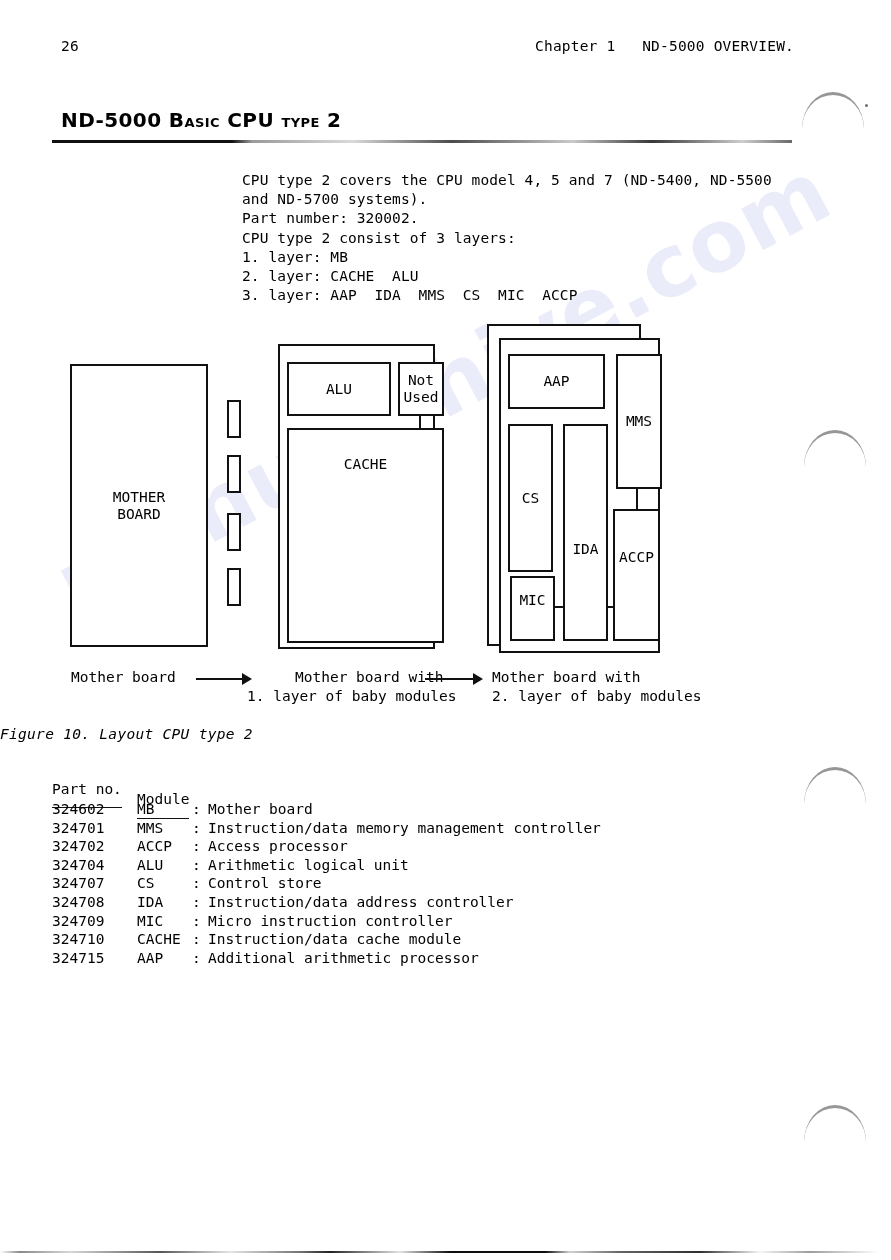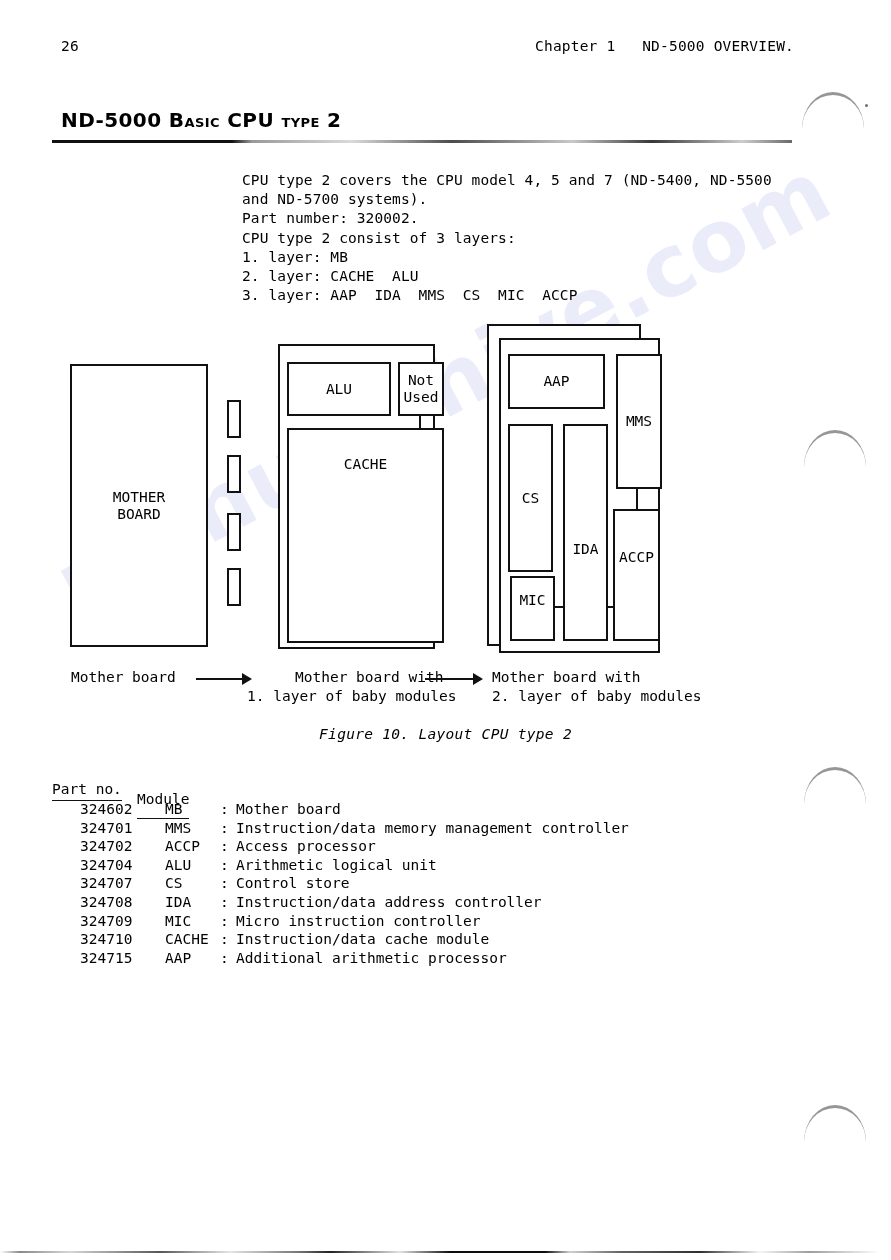--- a/index.html
+++ b/index.html
@@ -217,21 +217,21 @@
     width: 0; height: 0;
     border-top: 6px solid transparent;
     border-bottom: 6px solid transparent;
     border-left: 10px solid #111;
   }
 
   .figure-label {
     position: absolute;
     top: 726px;
     width: 891px;
-    text-align: center;
+    text-align: left;
     font-style: italic;
     font-size: 14.5px;
     letter-spacing: .3px;
   }
 
   
   .parts-table {
     position: absolute;
     left: 52px;
     top: 780px;
@@ -239,32 +239,31 @@
     line-height: 18.6px;
   }
   .parts-head {
     position: relative;
     height: 20px;
     white-space: pre;
   }
   .parts-head .h-part {
     position: absolute; left: 0; top: 0;
     border-bottom: 1.5px solid #111;
-    padding-bottom: 1px;
+    padding-bottom: 8px;
   }
   .parts-head .h-module {
     position: absolute; left: 85px; top: 10px;
     border-bottom: 1.5px solid #111;
     padding-bottom: 9px;
   }
   .parts-row {
     position: relative;
     height: 18.6px;
     white-space: pre;
-    margin-left: 28px;
   }
   .parts-row .c-no   { position: absolute; left: 0;    top: 0; }
   .parts-row .c-mod  { position: absolute; left: 85px; top: 0; }
   .parts-row .c-colon{ position: absolute; left: 140px;top: 0; }
   .parts-row .c-desc { position: absolute; left: 156px;top: 0; }
 </style>
 </head>
 <body>
 
 <div class="watermark">manualshive.com</div>

